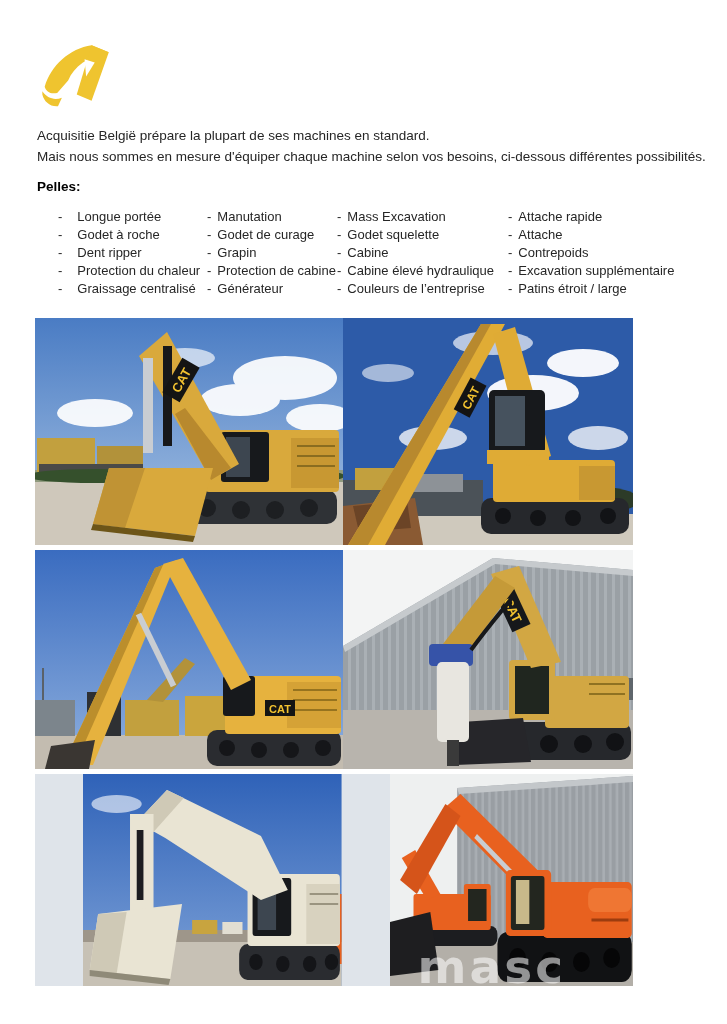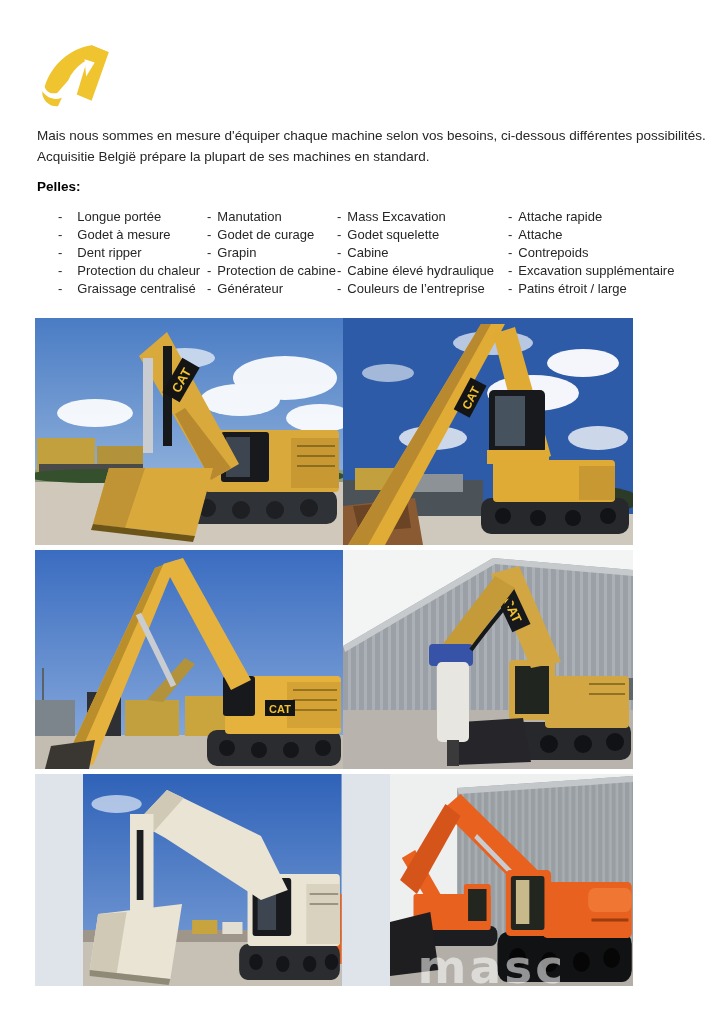--- a/index.html
+++ b/index.html
@@ -49,35 +49,35 @@
     <svg viewBox="0 0 110 85">
       <path d="M6,60 C14,33 38,11 66,7 L88,16 C60,22 44,34 36,52 L22,68 C13,70 8,66 6,60 Z" fill="#EFC42F"></path>
       <path d="M66,7 L88,16 L66,78 L47,70 Z" fill="#EFC42F"></path>
       <path d="M3,66 C9,75 19,78 28,74 L23,85 C13,86 5,79 3,70 Z" fill="#EFC42F"></path>
       <path d="M57,25 L70,29 L59,47 Z" fill="#ffffff"></path>
     </svg>
   </div>
 </header>
 
 <div class="intro">
+  <div>Acquisitie België prépare la plupart de ses machines en standard.</div>
   <div>Mais nous sommes en mesure d'équiper chaque machine selon vos besoins, ci-dessous différentes possibilités.</div>
-  <div>Acquisitie België prépare la plupart de ses machines en standard.</div>
 </div>
 
 <div class="heading">Pelles:</div>
 
 <div class="options">
   <div class="opt-col opt-col-1">
     <div class="opt-item">
         <span class="dash">-</span>
         <span>Longue portée</span>
       </div>
     <div class="opt-item">
         <span class="dash">-</span>
-        <span>Godet à mesure</span>
+        <span>Godet à roche</span>
       </div>
     <div class="opt-item">
         <span class="dash">-</span>
         <span>Dent ripper</span>
       </div>
     <div class="opt-item">
         <span class="dash">-</span>
         <span>Protection du chaleur</span>
       </div>
     <div class="opt-item">

